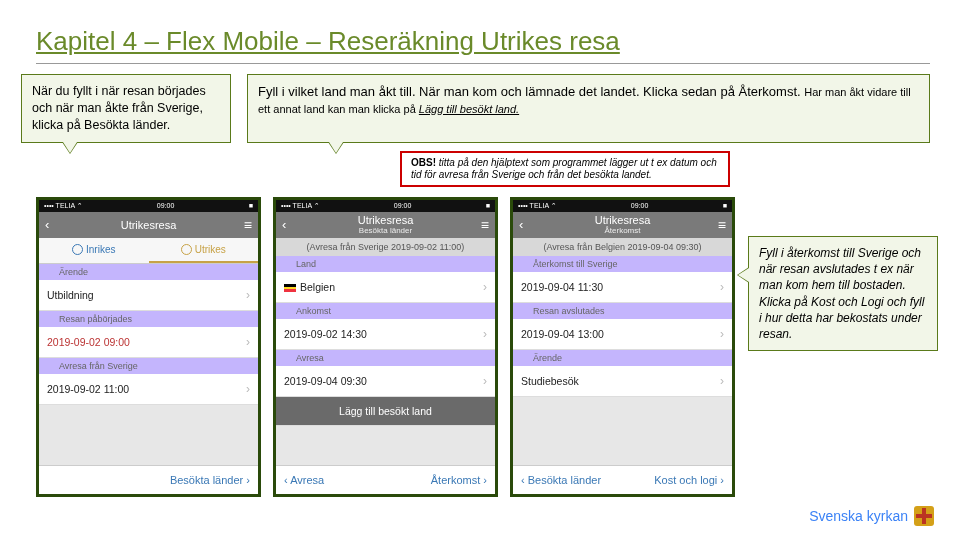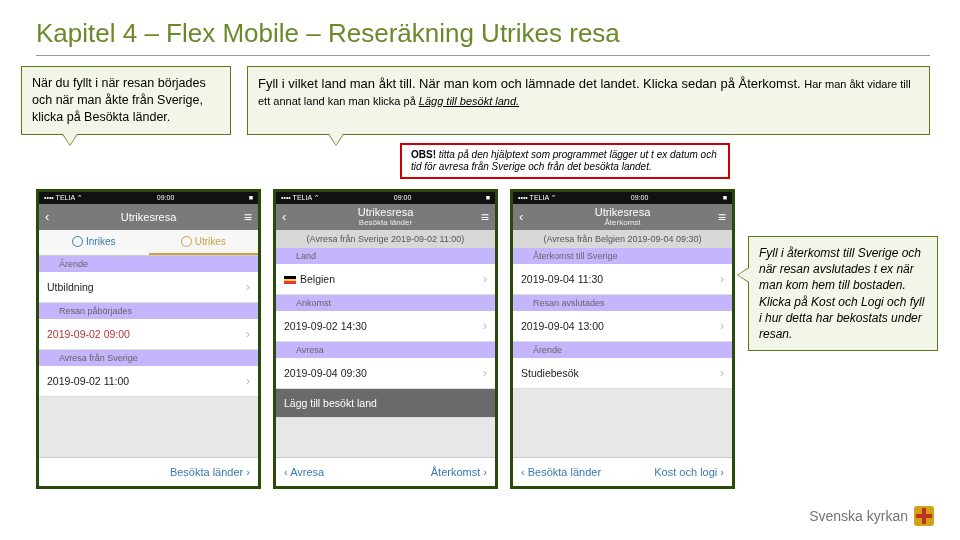--- a/index.html
+++ b/index.html
@@ -1,19 +1,19 @@
 <!DOCTYPE html>
 <html><head>
 <meta charset="utf-8">
 <style>
   * { box-sizing: border-box; margin: 0; padding: 0; }
   body { width: 960px; height: 540px; font-family: Arial, sans-serif; background: #fff; position: relative; overflow: hidden; }
   .title { font-size: 26px; color: #6a8a2a; font-weight: 400; padding: 20px 0 4px 36px; border-bottom: 1px solid #ccc; margin: 0 20px 10px 36px; padding-left:0; }
   .title-wrap { margin: 0 30px 10px 36px; border-bottom: 1px solid #999; }
-  .title-wrap .title { border: none; margin:0; padding: 18px 0 6px 0;}
+  .title-wrap .title { border: none; margin:0; padding: 26px 0 6px 0; text-decoration: underline;}
   .row1 { display: flex; gap: 16px; padding: 0 30px 0 21px; }
   .callout { border: 1px solid #5a7a1a; background: #f2f6e8; padding: 8px 10px; font-size: 12.5px; line-height: 1.35; position: relative; }
   .callout.c1 { width: 210px; }
   .callout.c2 { flex: 1; }
   .callout.c3 { position: absolute; right: 22px; top: 236px; width: 190px; font-size: 12px; font-style: italic; }
   .callout .tail { position:absolute; width:0; height:0; }
   .c1 .tail { bottom:-12px; left:40px; border-left:8px solid transparent; border-right:8px solid transparent; border-top:12px solid #5a7a1a; }
   .c1 .tail::after{content:"";position:absolute;top:-12px;left:-7px;border-left:7px solid transparent;border-right:7px solid transparent;border-top:11px solid #f2f6e8;}
   .c2 .tail { bottom:-12px; left:80px; border-left:8px solid transparent; border-right:8px solid transparent; border-top:12px solid #5a7a1a; }
   .c2 .tail::after{content:"";position:absolute;top:-12px;left:-7px;border-left:7px solid transparent;border-right:7px solid transparent;border-top:11px solid #f2f6e8;}
@@ -37,21 +37,21 @@
   .row .val{color:#222;}
   .row .chev{color:#bbb;font-size:12px;}
   .row.red .val{color:#b33;}
   .spacer{flex:1;background:#e7e7e7;}
   .footer{background:#fff;border-top:1px solid #ccc;padding:8px;display:flex;align-items:center;font-size:11px;color:#3a78b5;}
   .footer.right{justify-content:flex-end;}
   .footer.split{justify-content:space-between;}
   .tophint{background:#d8d8d8;color:#555;font-size:9px;padding:4px 6px;text-align:center;}
   .flag{display:inline-block;width:12px;height:8px;background:linear-gradient(to bottom,#000 33%,#fdda24 33% 66%,#ef3340 66%);margin-right:4px;vertical-align:middle;}
   .globe{display:inline-block;width:11px;height:11px;border:1px solid #3a78b5;border-radius:50%;margin-right:3px;vertical-align:middle;position:relative;}
-  .logo { position:absolute; right:26px; bottom:14px; display:flex; align-items:center; gap:6px; font-size:14px; color:#737373; }
+  .logo { position:absolute; right:26px; bottom:14px; display:flex; align-items:center; gap:6px; font-size:14px; color:#3b82f6; }
   .logo .mark{width:20px;height:20px;background:#d4a018;border-radius:3px;position:relative;}
   .logo .mark::before,.logo .mark::after{content:"";position:absolute;background:#b32;}
   .logo .mark::before{left:8px;top:2px;width:4px;height:16px;}
   .logo .mark::after{left:2px;top:8px;width:16px;height:4px;}
   .i{font-style:italic;}
 </style>
 </head>
 <body>
 
 <div class="title-wrap">
@@ -124,21 +124,21 @@
     <div class="section-h">Ankomst</div>
     <div class="row">
         <span class="val">2019-09-02 14:30</span>
         <span class="chev">›</span>
       </div>
     <div class="section-h">Avresa</div>
     <div class="row">
         <span class="val">2019-09-04 09:30</span>
         <span class="chev">›</span>
       </div>
-    <div class="row" style="justify-content:flex-start;color:#3a78b5;background:#6a6a6a;color:#fff">
+    <div class="row" style="justify-content:center;color:#3a78b5;background:#6a6a6a;color:#fff">
         <span>Lägg till besökt land</span>
       </div>
     <div class="spacer"></div>
     <div class="footer split">
         <span>‹ <span>Avresa</span></span>
         <span><span>Återkomst</span> ›</span>
       </div>
   </div>
 
   <div class="phone">

